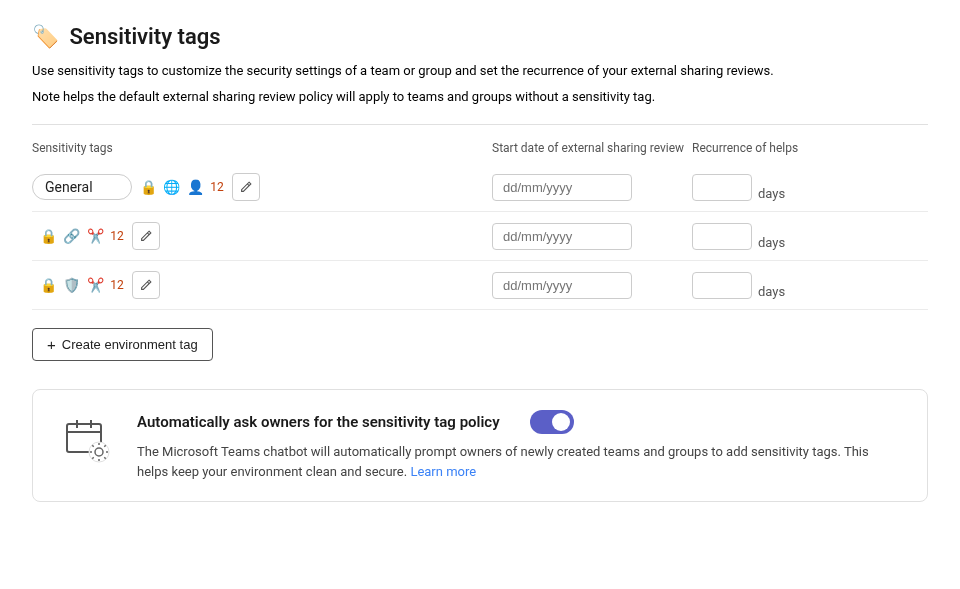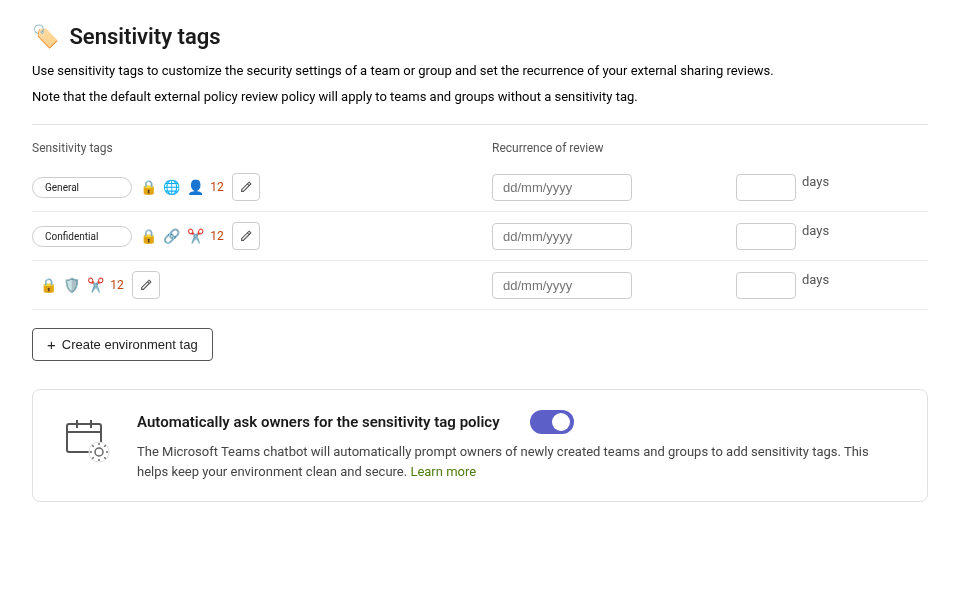--- a/index.html
+++ b/index.html
@@ -50,21 +50,21 @@
       padding: 10px 0;
       border-bottom: 1px solid #ebebeb;
     }
     .tag-pill {
       display: inline-flex;
       align-items: flex-end;
       gap: 8px;
       border: 1px solid #ccc;
       border-radius: 20px;
       padding: 4px 12px;
-      font-size: 10px;
+      font-size: 14px;
       color: #222;
       min-width: 100px;
     }
     .tag-icons {
       display: flex;
       align-items: center;
       gap: 6px;
       margin-left: 8px;
       color: #666;
       font-size: 13px;
@@ -90,23 +90,22 @@
       border: 1px solid #ccc;
       border-radius: 4px;
       padding: 5px 10px;
       font-size: 13px;
       color: #c2410c;
       width: 140px;
       outline: none;
     }
     .recurrence-group {
       display: flex;
-      align-items: flex-start;
+      align-items: flex-end;
       gap: 6px;
-      margin-left: 44px;
     }
     .recurrence-input {
       border: 1px solid #ccc;
       border-radius: 4px;
       padding: 5px 8px;
       font-size: 13px;
       width: 60px;
       text-align: center;
       outline: none;
     }
@@ -156,21 +155,21 @@
     .card-title {
       font-size: 15px;
       font-weight: 600;
     }
     .card-desc {
       font-size: 13px;
       color: #444;
       line-height: 1.5;
     }
     .learn-more {
-      color: #4d7c0f;
+      color: #3b82f6;
       text-decoration: none;
       font-size: 13px;
     }
     
     .toggle-switch {
       position: relative;
       display: inline-block;
       width: 44px;
       height: 24px;
       flex-shrink: 0;
@@ -209,27 +208,28 @@
 <body>
 
 
 
 <div class="page-header">
   <span class="page-icon">🏷️</span>
   <h1 class="page-title">Sensitivity tags</h1>
 </div>
 
 <p class="description">Use sensitivity tags to customize the security settings of a team or group and set the recurrence of your external sharing reviews.</p>
-<p class="description">Note that the default external policy review policy will apply to teams and groups without a sensitivity tag.</p>
+<p class="description">Note helps the default external sharing review policy will apply to teams and groups without a sensitivity tag.</p>
 
 <hr class="section-divider">
 
 <div class="table-header">
   <div class="col-tag">Sensitivity tags</div>
-  <div class="col-recurrence">Recurrence of review</div>
+  <div class="col-date">Start date of external sharing review</div>
+  <div class="col-recurrence">Recurrence of helps</div>
 </div>
 
 
 <div class="tag-row">
   <div class="tag-left">
     <div class="tag-pill">
       <span>General</span>
     </div>
     <div class="tag-icons">
       <span class="icon-sym">🔒</span>
@@ -248,23 +248,20 @@
     <input class="date-input" type="text" placeholder="dd/mm/yyyy" style="">
   </div>
   <div class="col-recurrence recurrence-group">
     <input class="recurrence-input" type="text" style="">
     <span class="days-label">days</span>
   </div>
 </div>
 
 <div class="tag-row">
   <div class="tag-left">
-    <div class="tag-pill">
-      <span>Confidential</span>
-    </div>
     <div class="tag-icons">
       <span class="icon-sym">🔒</span>
       <span class="icon-sym">🔗</span>
       <span class="icon-sym">✂️</span>
       <span class="tag-count">12</span>
     </div>
     <button class="edit-btn" title="Edit">
       <svg width="14" height="14" viewBox="0 0 16 16" fill="none" xmlns="http://www.w3.org/2000/svg">
         <path d="M11.5 2.5l2 2L5 13H3v-2L11.5 2.5z" stroke="#555" stroke-width="1.3" fill="none"></path>
         <path d="M9.5 4.5l2 2" stroke="#555" stroke-width="1.3"></path>

